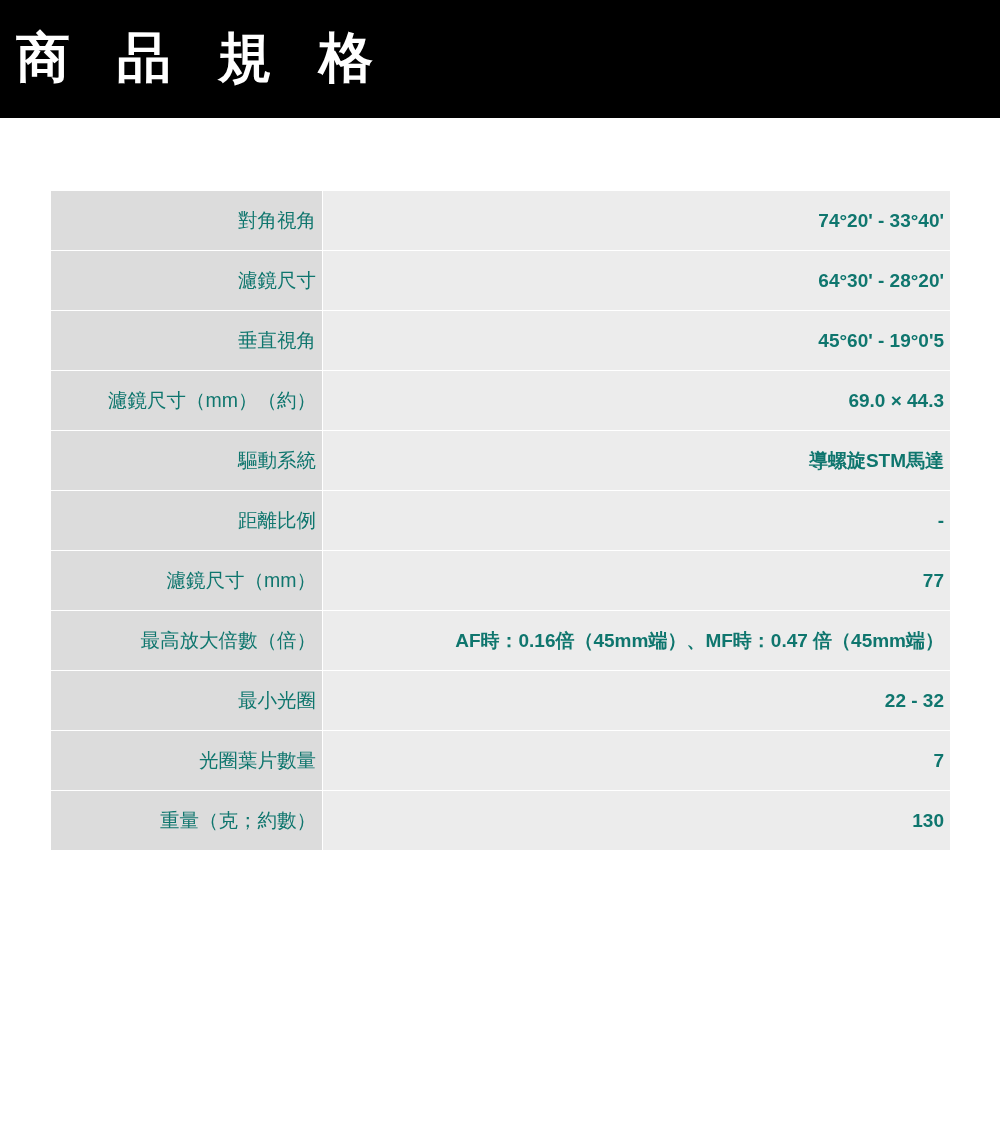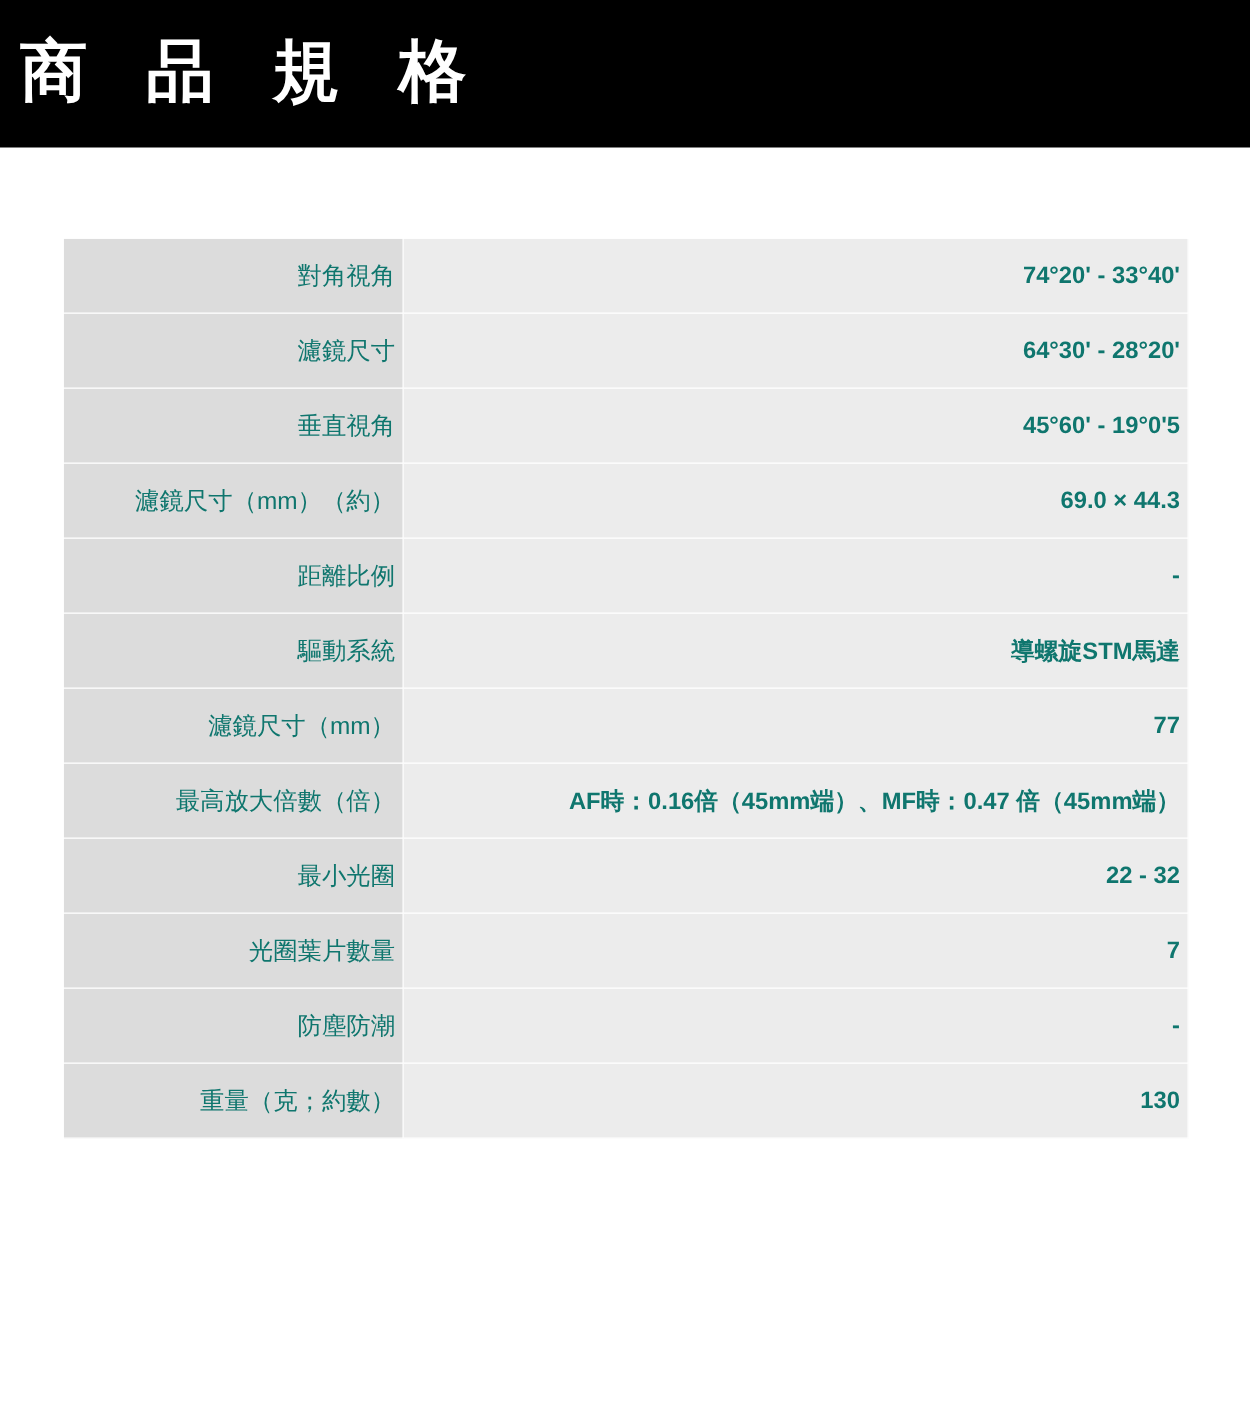--- a/index.html
+++ b/index.html
@@ -99,48 +99,44 @@
         </tr>
         <tr>
           <td class="label">垂直視角</td>
           <td class="value">45°60' - 19°0'5</td>
         </tr>
         <tr>
           <td class="label">濾鏡尺寸（mm）（約）</td>
           <td class="value">69.0 × 44.3</td>
         </tr>
         <tr>
+          <td class="label">驅動系統</td>
+          <td class="value">導螺旋STM馬達</td>
+        </tr>
+        <tr>
           <td class="label">距離比例</td>
           <td class="value">-</td>
-        </tr>
-        <tr>
-          <td class="label">驅動系統</td>
-          <td class="value">導螺旋STM馬達</td>
         </tr>
         <tr>
           <td class="label">濾鏡尺寸（mm）</td>
           <td class="value">77</td>
         </tr>
         <tr>
           <td class="label">最高放大倍數（倍）</td>
           <td class="value">AF時：0.16倍（45mm端）、MF時：0.47 倍（45mm端）</td>
         </tr>
         <tr>
           <td class="label">最小光圈</td>
           <td class="value">22 - 32</td>
         </tr>
         <tr>
           <td class="label">光圈葉片數量</td>
           <td class="value">7</td>
         </tr>
         <tr>
-          <td class="label">防塵防潮</td>
-          <td class="value">-</td>
-        </tr>
-        <tr>
           <td class="label">重量（克；約數）</td>
           <td class="value">130</td>
         </tr>
       </tbody>
     </table>
   </div>
 
 </div>
 
 </body></html>

